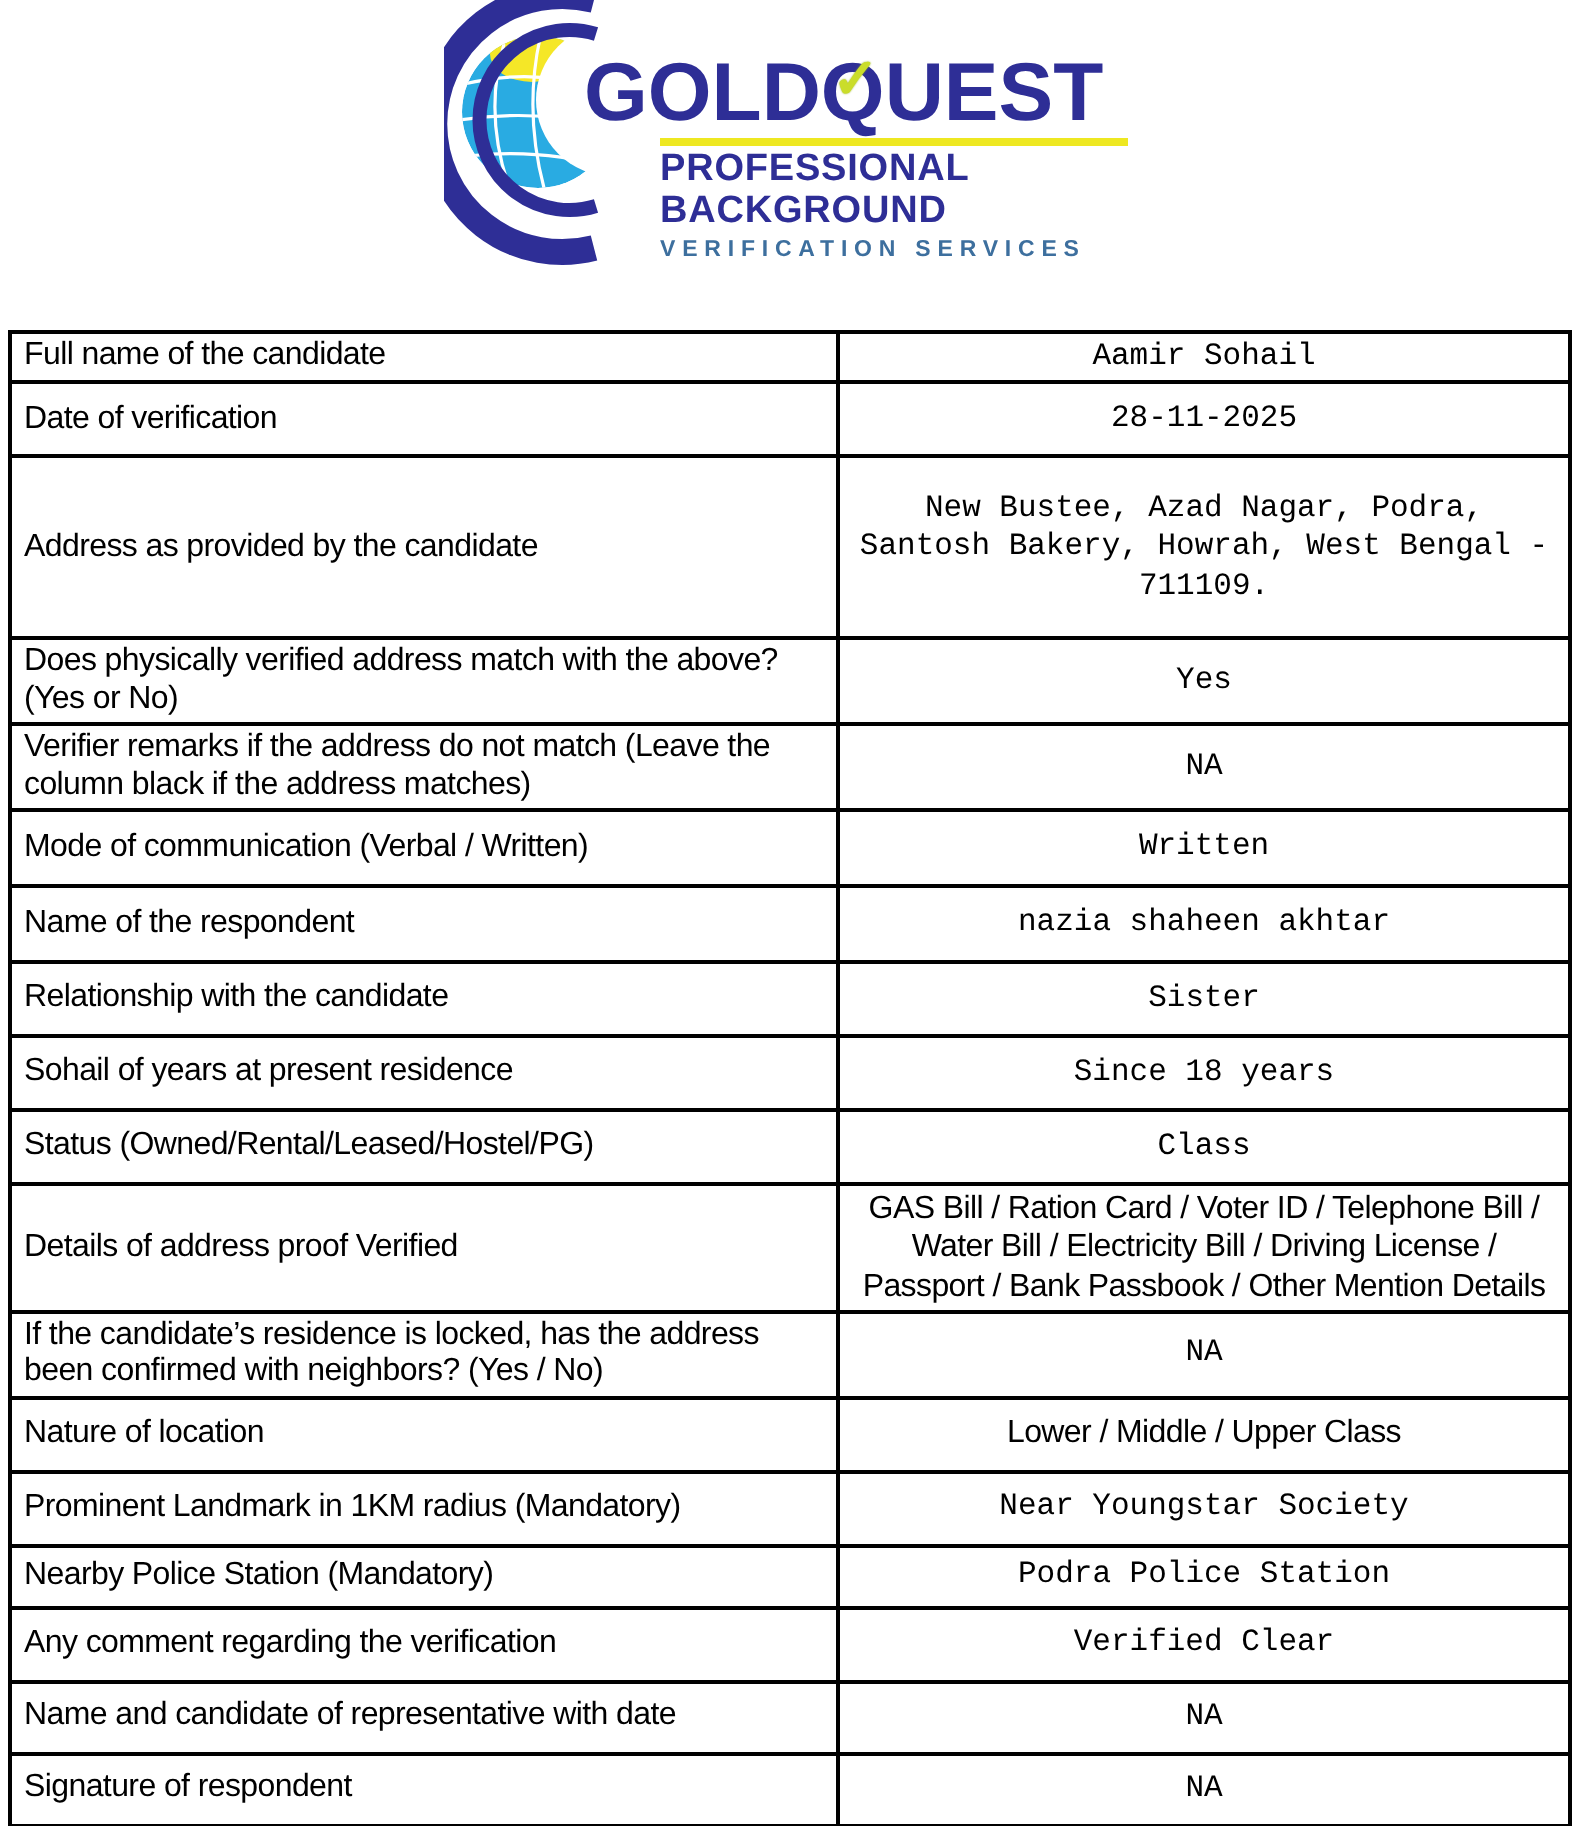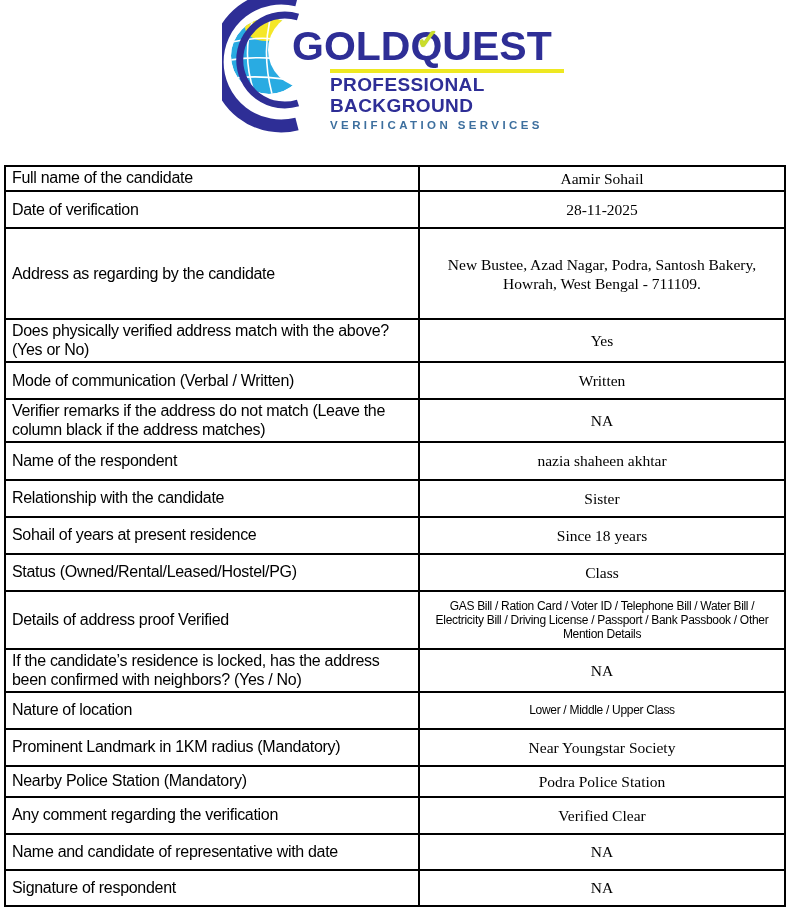--- a/index.html
+++ b/index.html
@@ -94,21 +94,21 @@
     width: 400px;
     font-family: "Liberation Sans", sans-serif;
     font-size: 16px;
     letter-spacing: -0.3px;
     color: #000000;
     text-align: left;
     line-height: 1.15;
     padding-left: 7px;
   }
   td.value {
-    font-family: Liberation Serif, serif;
+    font-family: Liberation Mono, monospace;
     font-size: 15.5px;
     color: #000000;
     text-align: center;
     line-height: 1.25;
   }
   
   tr.row           { height: 37px; }
   tr.row:nth-child(1)  { height: 21px; }
   tr.row:nth-child(3)  { height: 91px; }
   tr.row:nth-child(4)  { height: 43px; }
@@ -116,21 +116,21 @@
   tr.row:nth-child(7)  { height: 38px; }
   tr.row:nth-child(11) { height: 58px; }
   tr.row:nth-child(12) { height: 39px; }
   tr.row:nth-child(15) { height: 31px; }
   tr.row:nth-child(17) { height: 36px; }
   tr.row:nth-child(18) { height: 36px; }
   
   tr.row:nth-child(11) td.value,
   tr.row:nth-child(13) td.value {
     font-family: "Liberation Sans", sans-serif;
-    font-size: 12px;
+    font-size: 16px;
     letter-spacing: -0.3px;
     line-height: 1.2;
   }
 </style>
 </head>
 <body>
 
 <div class="page">
 
   <div class="logo">
@@ -175,40 +175,40 @@
       <td class="label">Full name of the candidate</td>
       <td class="value">Aamir Sohail</td>
     </tr>
 
     <tr class="row">
       <td class="label">Date of verification</td>
       <td class="value">28-11-2025</td>
     </tr>
 
     <tr class="row">
-      <td class="label">Address as regarding by the candidate</td>
+      <td class="label">Address as provided by the candidate</td>
       <td class="value">New Bustee, Azad Nagar, Podra, Santosh Bakery, Howrah, West Bengal - 711109.</td>
     </tr>
 
     <tr class="row">
       <td class="label">Does physically verified address match with the above? (Yes or No)</td>
       <td class="value">Yes</td>
     </tr>
 
     <tr class="row">
+      <td class="label">Verifier remarks if the address do not match (Leave the column black if the address matches)</td>
+      <td class="value">NA</td>
+    </tr>
+
+    <tr class="row">
       <td class="label">Mode of communication (Verbal / Written)</td>
       <td class="value">Written</td>
     </tr>
 
     <tr class="row">
-      <td class="label">Verifier remarks if the address do not match (Leave the column black if the address matches)</td>
-      <td class="value">NA</td>
-    </tr>
-
-    <tr class="row">
       <td class="label">Name of the respondent</td>
       <td class="value">nazia shaheen akhtar</td>
     </tr>
 
     <tr class="row">
       <td class="label">Relationship with the candidate</td>
       <td class="value">Sister</td>
     </tr>
 
     <tr class="row">

